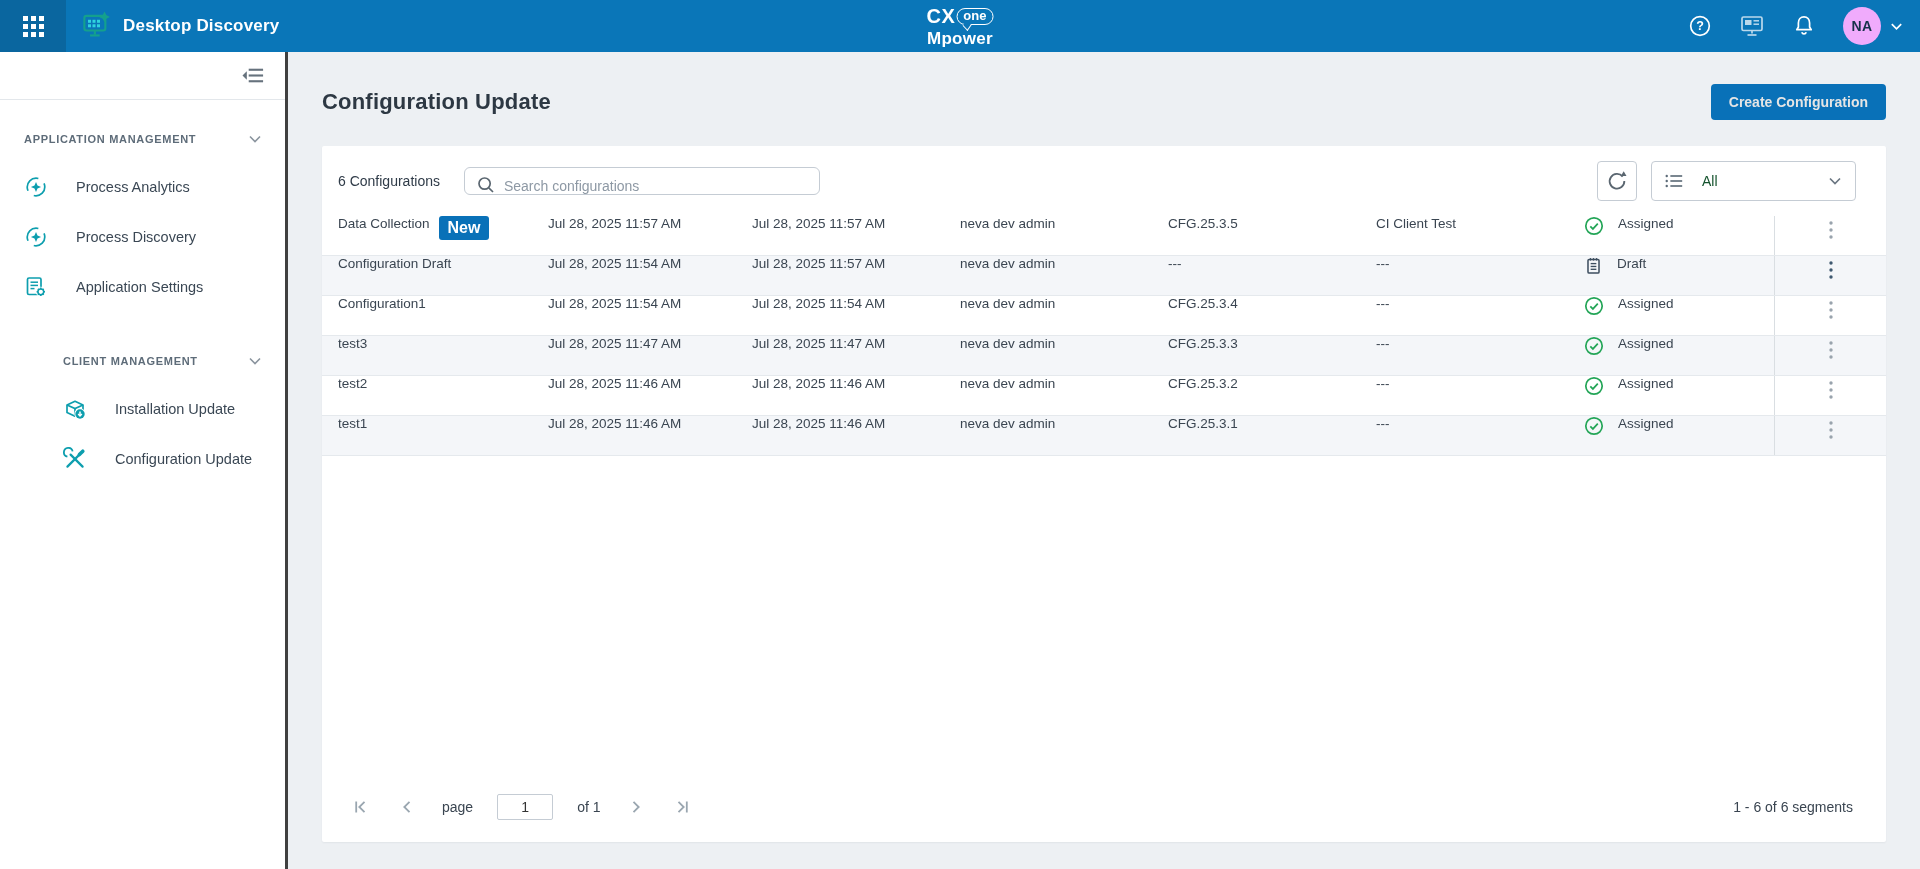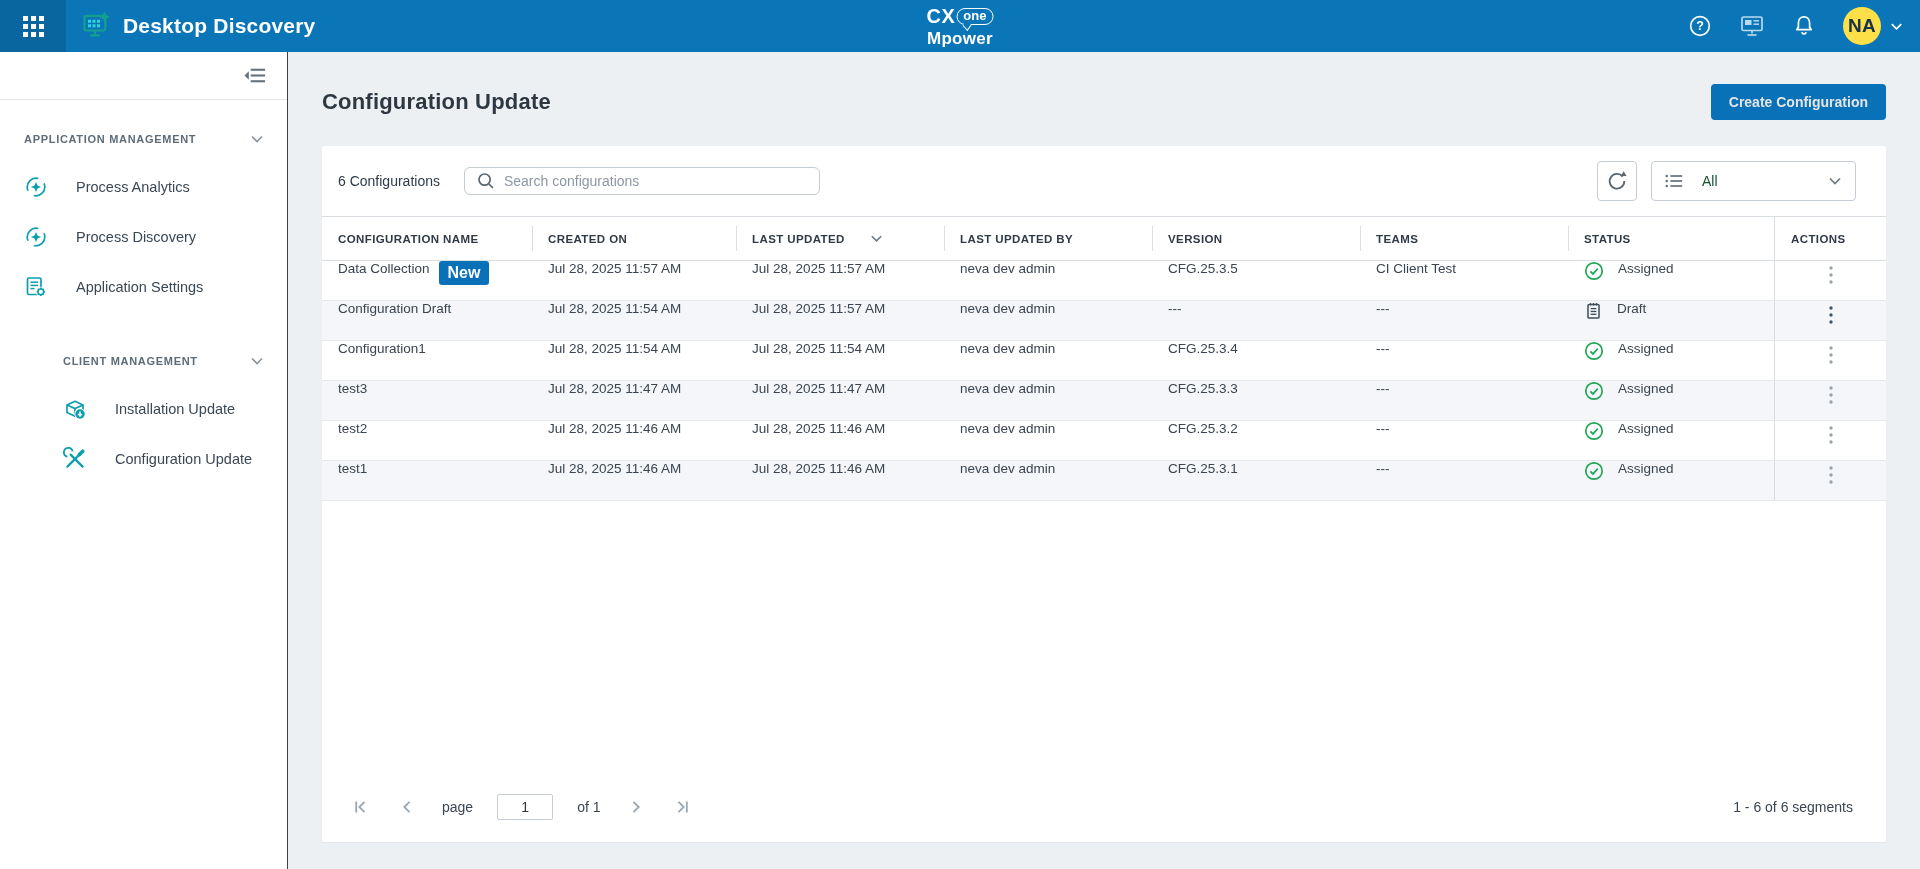--- a/index.html
+++ b/index.html
@@ -5,57 +5,57 @@
   * { margin:0; padding:0; box-sizing:border-box; }
   html,body { width:1920px; height:869px; font-family:"Liberation Sans","DejaVu Sans",sans-serif; }
   .page { position:relative; width:1920px; height:869px; background:#EDF0F3; overflow:hidden; }
 
   
   .app-header { position:absolute; top:0; left:0; width:1920px; height:52px; background:#0A76B8; display:flex; align-items:center; z-index:10; }
   .launcher { width:66px; height:52px; background:#0A669F; display:flex; align-items:center; justify-content:center; cursor:pointer; border:none; }
   .grid9 { display:grid; grid-template-columns:repeat(3,5px); grid-template-rows:repeat(3,5px); gap:3px; }
   .grid9 span { background:#fff; width:5px; height:5px; }
   .app-logo { margin-left:16px; display:flex; align-items:center; }
-  .app-title { color:#fff; font-size:21px; font-weight:700; margin-left:11px; letter-spacing:.2px; }
+  .app-title { color:#fff; font-size:17px; font-weight:700; margin-left:11px; letter-spacing:.2px; }
 
   .brand-logo { position:absolute; left:50%; top:5px; transform:translateX(-50%); color:#fff; text-align:center; line-height:1.15; }
   .brand-top { display:flex; align-items:center; justify-content:center; }
   .brand-cx { font-size:20px; font-weight:700; letter-spacing:.5px; }
   .brand-one { position:relative; font-size:13px; font-weight:700; border:1.8px solid #fff; border-radius:11px; padding:0 6px 1px 6px; margin-left:1px; }
   .brand-one::after { content:""; position:absolute; left:6px; bottom:-4.5px; width:6px; height:6px; background:#0A76B8; border-left:1.8px solid #fff; border-bottom:1.8px solid #fff; transform:rotate(-55deg) skewX(-12deg); }
   .brand-bottom { font-size:17px; font-weight:600; letter-spacing:.3px; margin-top:1px; }
 
   .header-right { position:absolute; right:16px; top:0; height:52px; display:flex; align-items:center; gap:27px; }
   .hicon-btn { background:none; border:none; cursor:pointer; display:flex; align-items:center; justify-content:center; padding:0; }
   .avatar-group { display:flex; align-items:center; gap:8px; cursor:pointer; background:none; border:none; }
-  .avatar { width:38px; height:38px; border-radius:50%; background:#fde047; color:#16324A; font-size:19px; font-weight:700; display:flex; align-items:center; justify-content:center; letter-spacing:.3px; }
+  .avatar { width:38px; height:38px; border-radius:50%; background:#f0abfc; color:#16324A; font-size:14px; font-weight:700; display:flex; align-items:center; justify-content:center; letter-spacing:.3px; }
 
   
-  .sidebar { position:absolute; top:52px; left:0; bottom:0; width:288px; background:#fff; border-right:1px solid #404040; }
+  .sidebar { position:absolute; top:52px; left:0; bottom:0; width:288px; background:#fff; border-right:3px solid #404040; }
   .collapse-row { height:48px; display:flex; align-items:center; justify-content:flex-end; padding-right:20px; border-bottom:1px solid #E3E7EB; }
   .collapse-btn { background:none; border:none; cursor:pointer; display:flex; }
   .nav-section { margin-top:28px; }
   .nav-section + .nav-section { margin-top:38px;padding-left:39px; }
   .section-header { display:flex; align-items:center; justify-content:space-between; padding:0 22px 0 24px; height:22px; cursor:pointer; background:none; border:none; width:100%; }
   .section-label { font-size:11px; font-weight:700; color:#5E6C79; letter-spacing:.7px; }
   .nav-items { margin-top:12px; }
   .nav-item { display:flex; align-items:center; gap:28px; height:50px; padding-left:24px; cursor:pointer; background:none; border:none; width:100%; }
   .nav-label { font-size:14.5px; color:#3A4754; }
 
   
   .main { position:absolute; top:52px; left:289px; right:0; bottom:0; padding:0 34px 0 33px; }
   .page-header { display:flex; align-items:center; justify-content:space-between; margin-top:32px; height:36px; }
   .page-title { font-size:22px; font-weight:700; color:#2D3843; letter-spacing:.2px; }
   .create-btn { height:36px; padding:0 18px; background:#0971B8; border:none; border-radius:4px; color:#e5e5e5; font-size:14px; font-weight:700; cursor:pointer; font-family:inherit; }
 
   .panel { margin-top:26px; height:696px; background:#fff; border-radius:2px; box-shadow:0 1px 2px rgba(40,50,60,.06); display:flex; flex-direction:column; }
 
   .toolbar { height:70px; display:flex; align-items:center; padding:0 30px 0 16px; flex-shrink:0; }
   .count-label { font-size:14px; color:#2F3B48; }
-  .search-box { margin-left:24px; width:356px; height:28px; border:1px solid #C5CCD4; border-radius:6px; display:flex; align-items:center; padding:0 10px 0 12px; background:#fff; }
+  .search-box { margin-left:24px; width:356px; height:28px; border:1px solid #C5CCD4; border-radius:6px; display:flex; align-items:flex-end; padding:0 10px 0 12px; background:#fff; }
   .search-box input { border:none; outline:none; flex:1; font-size:14px; color:#333; margin-left:9px; font-family:inherit; background:transparent; }
   .search-box input::placeholder { color:#8D98A4; }
   .refresh-btn { margin-left:auto; width:40px; height:40px; border:1px solid #C5CCD4; border-radius:4px; background:#fff; display:flex; align-items:center; justify-content:center; cursor:pointer; }
   .filter-dd { margin-left:14px; width:205px; height:40px; border:1px solid #C5CCD4; border-radius:4px; background:#fff; display:flex; align-items:center; padding:0 12px; cursor:pointer; }
   .filter-value { font-size:14px; color:#14532d; margin-left:18px; }
   .filter-dd .chev { margin-left:auto; display:flex; }
 
   
   .table { flex-shrink:0; }
   .trow, .thead { display:grid; grid-template-columns:210px 204px 208px 208px 208px 208px 206px 113px; }
@@ -283,37 +283,20 @@
           <span class="filter-value">All</span>
           <span class="chev">
               <svg width="16" height="16" viewBox="0 0 16 16">
                 <polyline points="3,5.5 8,10.5 13,5.5" fill="none" stroke="#6B7682" stroke-width="1.7"></polyline>
               </svg>
             </span>
         </button>
       </div>
 
       <div class="table">
-        <div class="thead">
-          <div class="th">CONFIGURATION NAME</div>
-          <div class="th sep">CREATED ON</div>
-          <div class="th sep">
-            <span>LAST UPDATED</span>
-            <span class="sort-chev">
-                <svg width="15" height="15" viewBox="0 0 16 16">
-                  <polyline points="3,5.5 8,10.5 13,5.5" fill="none" stroke="#6B7682" stroke-width="1.6"></polyline>
-                </svg>
-              </span>
-          </div>
-          <div class="th sep">LAST UPDATED BY</div>
-          <div class="th sep">VERSION</div>
-          <div class="th sep">TEAMS</div>
-          <div class="th sep">STATUS</div>
-          <div class="th actions-col">ACTIONS</div>
-        </div>
 
         <div class="trow">
           <div class="td">
               <span>Data Collection</span>
               <span class="badge">New</span>
             </div>
           <div class="td">Jul 28, 2025 11:57 AM</div>
           <div class="td">Jul 28, 2025 11:57 AM</div>
           <div class="td">neva dev admin</div>
           <div class="td">CFG.25.3.5</div>

